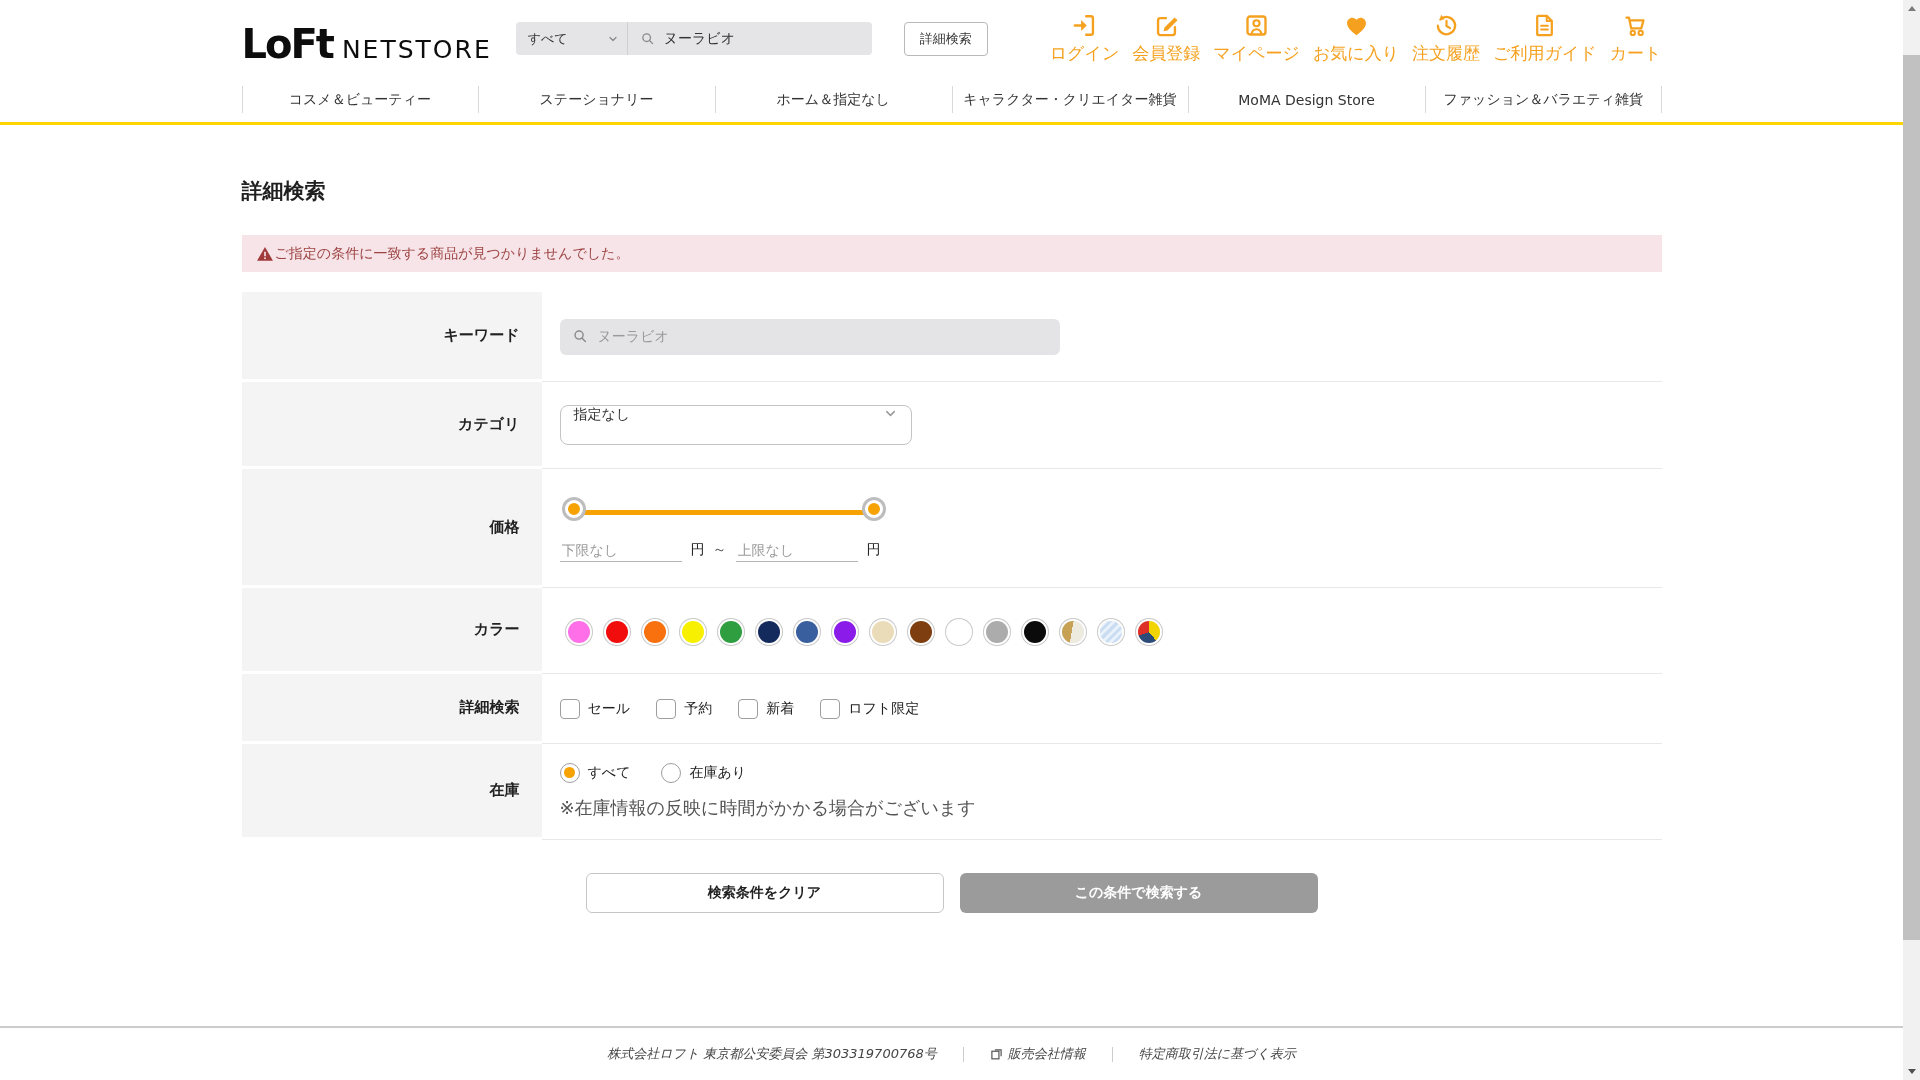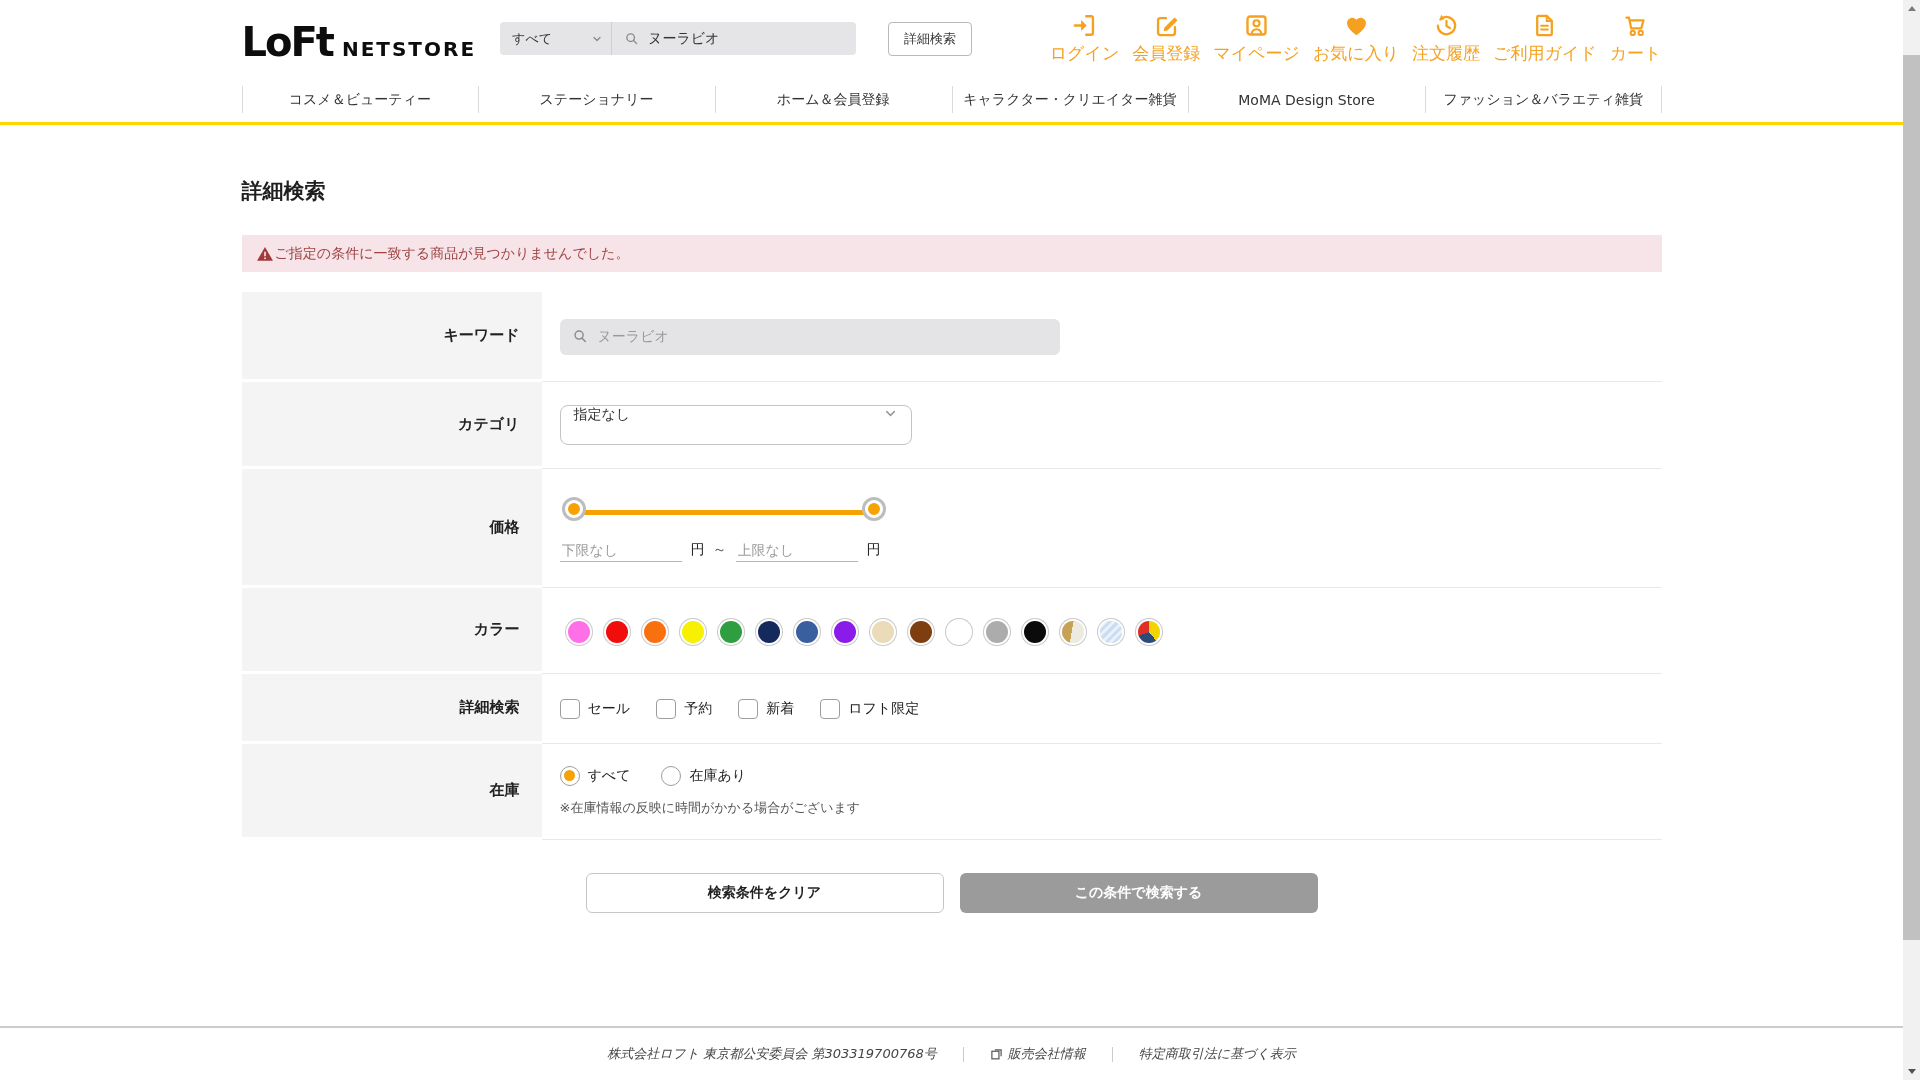--- a/index.html
+++ b/index.html
@@ -8,21 +8,21 @@
     font-family: "DejaVu Sans", "Liberation Sans", sans-serif;
     background: #ffffff; color: #222; overflow: hidden; position: relative;
   }
   .page { width: 1903px; height: 1080px; position: relative; }
 
   
   .site-header { height: 77px; }
   .header-inner { width: 1420px; margin: 0 auto; height: 100%; display: flex; align-items: center; }
   .logo { display: flex; align-items: baseline; cursor: pointer; }
   .logo-loft { font-size: 40px; font-weight: 800; letter-spacing: -2px; color: #0d0d0d; }
-  .logo-net { font-size: 20px; font-weight: 700; letter-spacing: 2px; margin-left: 9px; color: #0d0d0d; margin-top: 24px; }
+  .logo-net { font-size: 25px; font-weight: 400; letter-spacing: 2px; margin-left: 9px; color: #0d0d0d; margin-top: 24px; }
 
   .search-group { display: flex; align-items: center; height: 33px; width: 356px; background: #e5e5e7; border-radius: 4px; margin-left: 24px; }
   .scope-select { width: 112px; height: 100%; display: flex; align-items: center; justify-content: space-between; padding: 0 8px 0 12px; font-size: 13px; color: #333; border-right: 1px solid #cfcfcf; cursor: pointer; }
   .search-box { flex: 1; display: flex; align-items: center; gap: 8px; padding: 0 12px; font-size: 14px; color: #333; cursor: text; }
 
   .detail-btn { margin-left: 32px; height: 34px; padding: 0 15px; background: #fff; border: 1px solid #b9b9b9; border-radius: 4px; font-size: 13px; color: #333; font-family: inherit; cursor: pointer; }
 
   .quick-links { margin-left: auto; display: flex; align-items: flex-start; gap: 13px; }
   .quick-link { display: flex; flex-direction: column; align-items: center; gap: 3px; cursor: pointer; text-decoration: none; }
   .quick-link .qlabel { font-size: 17px; color: #f5a11f; white-space: nowrap; }
@@ -71,21 +71,21 @@
   .swatches { list-style: none; display: flex; gap: 16px; padding: 2px 0 0 8px; }
   .swatch { width: 22px; height: 22px; border-radius: 50%; box-shadow: 0 0 0 2px #fff, 0 0 0 3px #c9c9c9; cursor: pointer; }
 
   .check-group, .radio-group { display: flex; align-items: center; gap: 26px; }
   .check-item, .radio-item { display: flex; align-items: center; gap: 8px; cursor: pointer; }
   .check-item span.lbl, .radio-item span.lbl { font-size: 14px; color: #222; }
   .checkbox { width: 20px; height: 20px; border: 1.5px solid #9e9e9e; border-radius: 4px; background: #fff; }
   .radio { width: 20px; height: 20px; border: 1.5px solid #9e9e9e; border-radius: 50%; background: #fff; position: relative; }
   .radio.selected::after { content: ""; position: absolute; left: 3px; top: 3px; width: 11px; height: 11px; border-radius: 50%; background: #f5a202; }
   .radio-group { gap: 31px; }
-  .stock-note { margin-top: 13px; font-size: 13px; color: #555; }
+  .stock-note { margin-top: 13px; font-size: 18px; color: #555; }
 
   .actions { margin-top: 33px; display: flex; justify-content: center; gap: 16px; }
   .btn { width: 358px; height: 40px; border-radius: 6px; font-size: 14px; font-weight: bold; font-family: inherit; cursor: pointer; }
   .btn-clear { background: #fff; border: 1px solid #c6c6c6; color: #222; }
   .btn-submit { background: #9b9b9b; border: none; color: #fff; }
 
   
   .footer { position: absolute; left: 0; right: 0; top: 1026px; border-top: 2px solid #cccccc; padding-top: 17px; }
   .footer-inner { display: flex; align-items: center; justify-content: center; gap: 26px; font-size: 13px; color: #444; font-style: italic; }
   .footer-link { display: flex; align-items: center; gap: 5px; cursor: pointer; }
@@ -205,21 +205,21 @@
           <span class="qlabel">カート</span>
         </a>
       </nav>
     </div>
   </header>
 
   <nav class="main-nav">
     <div class="nav-inner">
       <div class="nav-item">コスメ＆ビューティー</div>
       <div class="nav-item">ステーショナリー</div>
-      <div class="nav-item">ホーム＆会員登録</div>
+      <div class="nav-item">ホーム＆指定なし</div>
       <div class="nav-item">キャラクター・クリエイター雑貨</div>
       <div class="nav-item">MoMA Design Store</div>
       <div class="nav-item">ファッション＆バラエティ雑貨</div>
     </div>
   </nav>
 
   <main>
     <h1 class="page-title">詳細検索</h1>
 
     <div class="alert">

